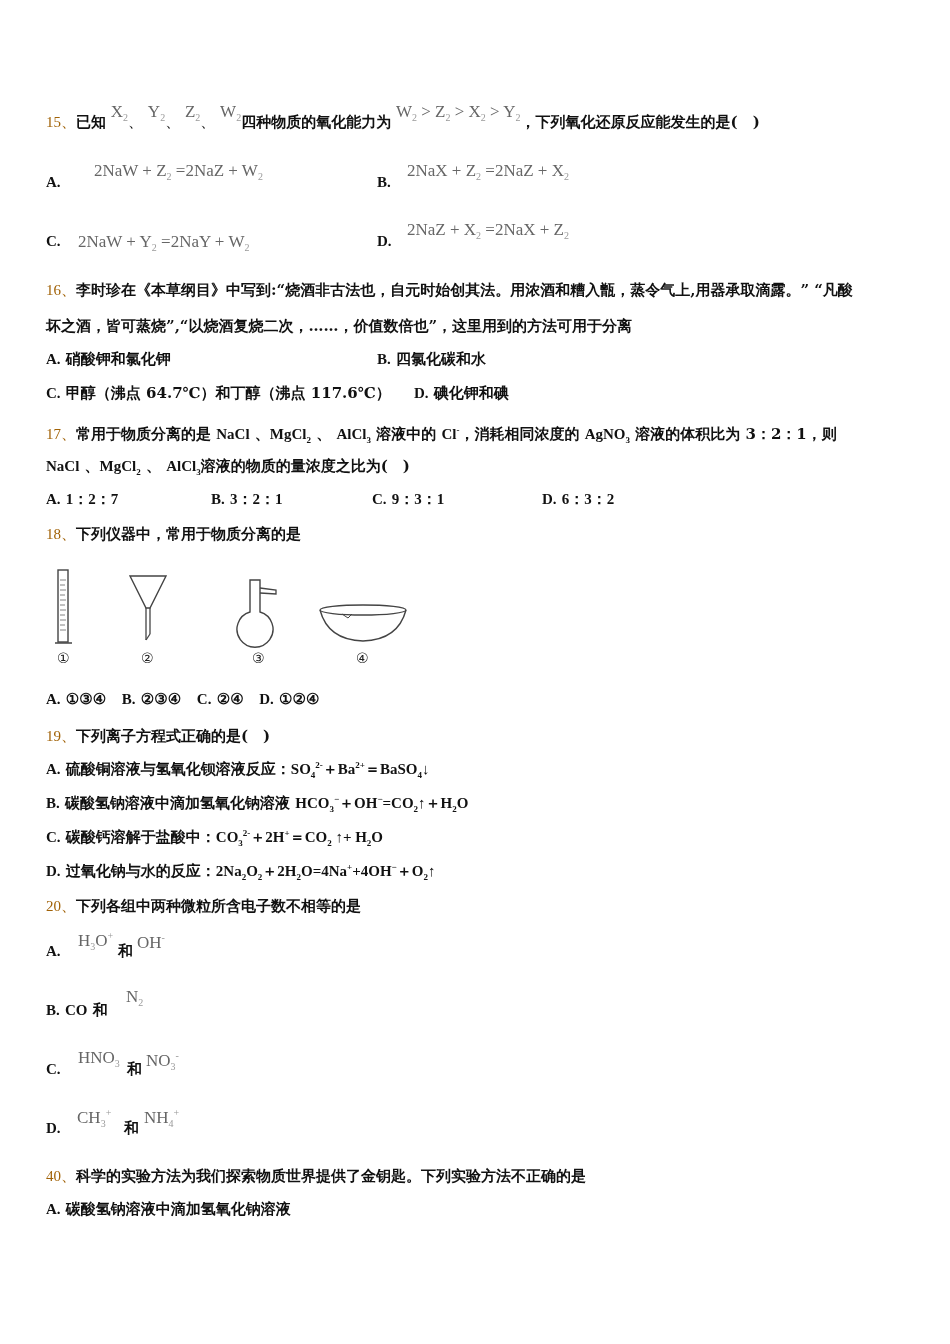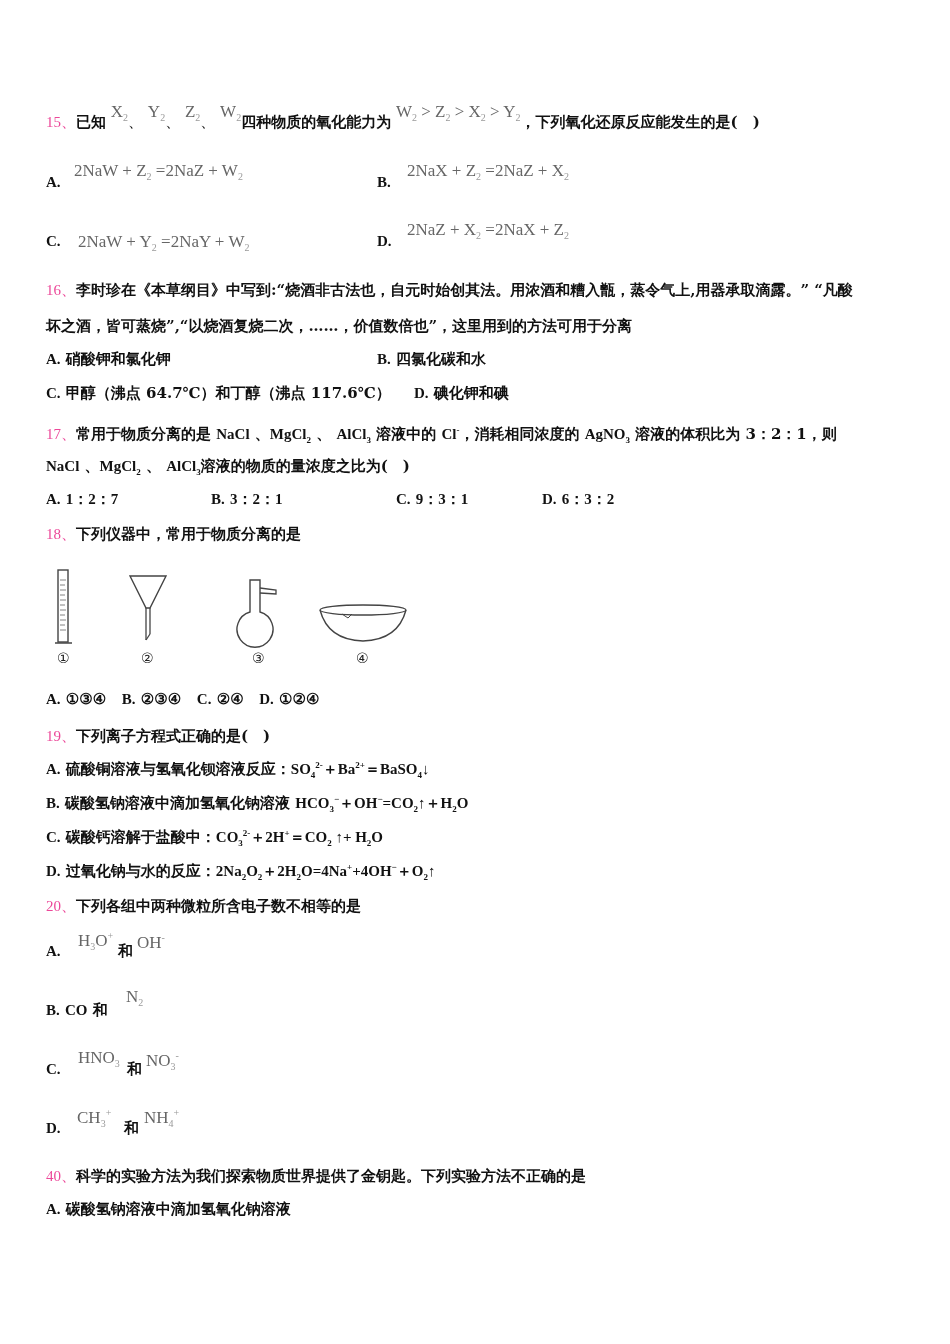--- a/index.html
+++ b/index.html
@@ -1,20 +1,20 @@
 <!DOCTYPE html>
 <html><head>
 <meta charset="utf-8">
 <style>
   html, body { margin:0; padding:0; background:#ffffff; }
   body { width:950px; height:1344px; position:relative; overflow:hidden;
          font-family:"DejaVu Serif","Liberation Serif",serif; color:#111; }
   .line { position:absolute; left:46px; font-size:15px; white-space:nowrap; line-height:20px; }
   .b { font-weight:bold; }
-  .num { font-family:"Liberation Serif",serif; font-weight:normal; color:#ec4899;text-align:center; }
+  .num { font-family:"Liberation Serif",serif; font-weight:normal; color:#a16207;text-align:center; }
   .math { font-family:"Liberation Serif",serif; color:#666; font-weight:normal; font-size:17px; }
   .math sub, .math sup { font-size:10px; color:#999; }
   .lbl { font-family:"Liberation Serif",serif; font-weight:bold; }
   .opt { position:absolute; font-size:15px; white-space:nowrap; }
   .chem { font-family:"Liberation Serif",serif; font-weight:bold; }
   .chem sub, .chem sup { font-size:9px; }
   svg { position:absolute; }
   .circ { position:absolute; font-size:14px; font-family:"DejaVu Sans",sans-serif; color:#222; }
 </style>
 </head>
@@ -24,21 +24,21 @@
   <span class="num">15、</span><span class="b">已知</span>
   <span class="math" style="position:relative;top:-10px;">X<sub>2</sub></span><span>、</span>
   <span class="math" style="position:relative;top:-10px;">Y<sub>2</sub></span><span>、</span>
   <span class="math" style="position:relative;top:-10px;">Z<sub>2</sub></span><span>、</span>
   <span class="math" style="position:relative;top:-10px;">W<sub>2</sub></span><span class="b">四种物质的氧化能力为</span>
   <span class="math" style="position:relative;top:-10px;">W<sub>2</sub> &gt; Z<sub>2</sub> &gt; X<sub>2</sub> &gt; Y<sub>2</sub></span><span class="b">，下列氧化还原反应能发生的是(　)</span>
 </div>
 
 <div class="opt" style="left:46px;top:173px;">
   <span class="lbl">A.</span>
-  <span class="math" style="position:absolute;left:28px;top:-12px;">2NaW + Z<sub>2</sub> =2NaZ + W<sub>2</sub></span>
+  <span class="math" style="position:absolute;left:48px;top:-12px;">2NaW + Z<sub>2</sub> =2NaZ + W<sub>2</sub></span>
 </div>
 <div class="opt" style="left:377px;top:173px;">
   <span class="lbl">B.</span>
   <span class="math" style="position:absolute;left:30px;top:-12px;">2NaX + Z<sub>2</sub> =2NaZ + X<sub>2</sub></span>
 </div>
 <div class="opt" style="left:46px;top:232px;">
   <span class="lbl">C.</span>
   <span class="math" style="position:absolute;left:32px;top:-12px;margin-top:12px;">2NaW + Y<sub>2</sub> =2NaY + W<sub>2</sub></span>
 </div>
 <div class="opt" style="left:377px;top:232px;">
@@ -75,21 +75,21 @@
 <div class="line b" style="top:456px;">
   <span class="chem">NaCl</span> 、<span class="chem">MgCl<sub>2</sub></span> 、
   <span class="chem">AlCl<sub>3</sub></span><span>溶液的物质的量浓度之比为(　)</span>
 </div>
 <div class="opt b" style="left:46px;top:490px;">
   <span class="lbl">A.</span> <span class="lbl">1：2：7</span>
 </div>
 <div class="opt b" style="left:211px;top:490px;">
   <span class="lbl">B.</span> <span class="lbl">3：2：1</span>
 </div>
-<div class="opt b" style="left:396px;top:490px;">
+<div class="opt b" style="left:372px;top:490px;">
   <span class="lbl">C.</span> <span class="lbl">9：3：1</span>
 </div>
 <div class="opt b" style="left:542px;top:490px;">
   <span class="lbl">D.</span> <span class="lbl">6：3：2</span>
 </div>
 
 <div class="line b" style="top:524px;">
   <span class="num">18、</span><span>下列仪器中，常用于物质分离的是</span>
 </div>
 

